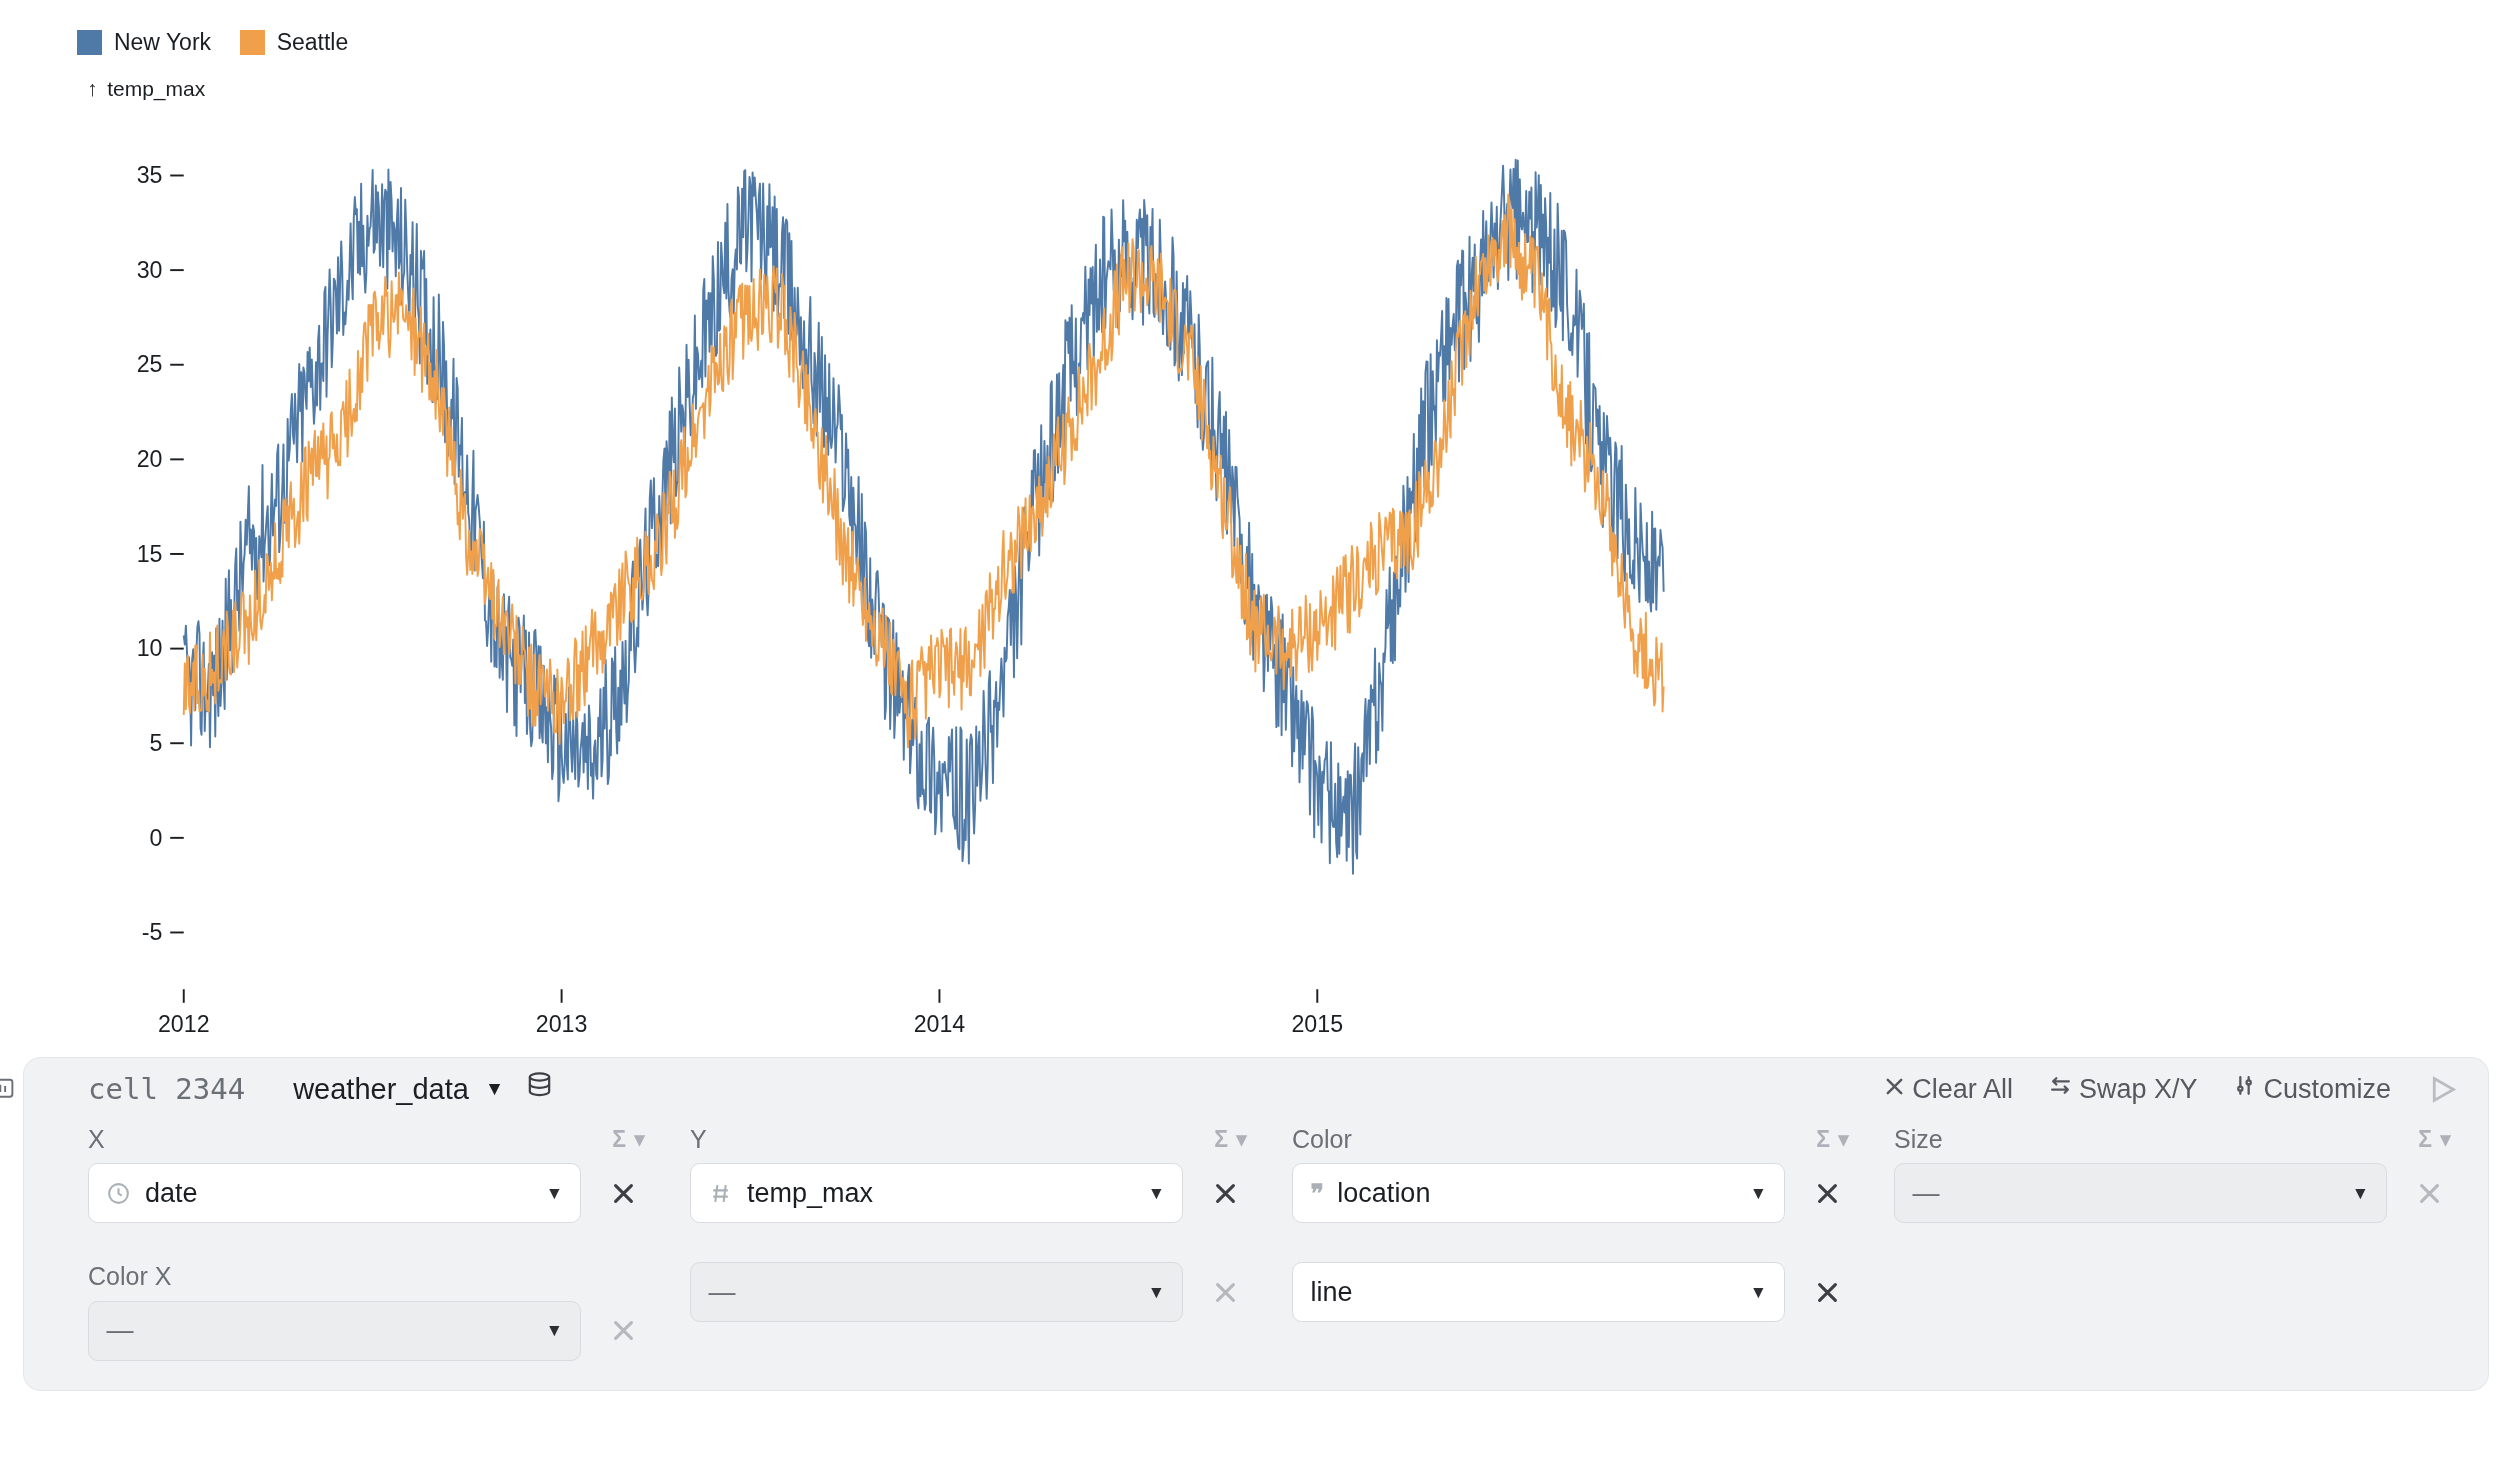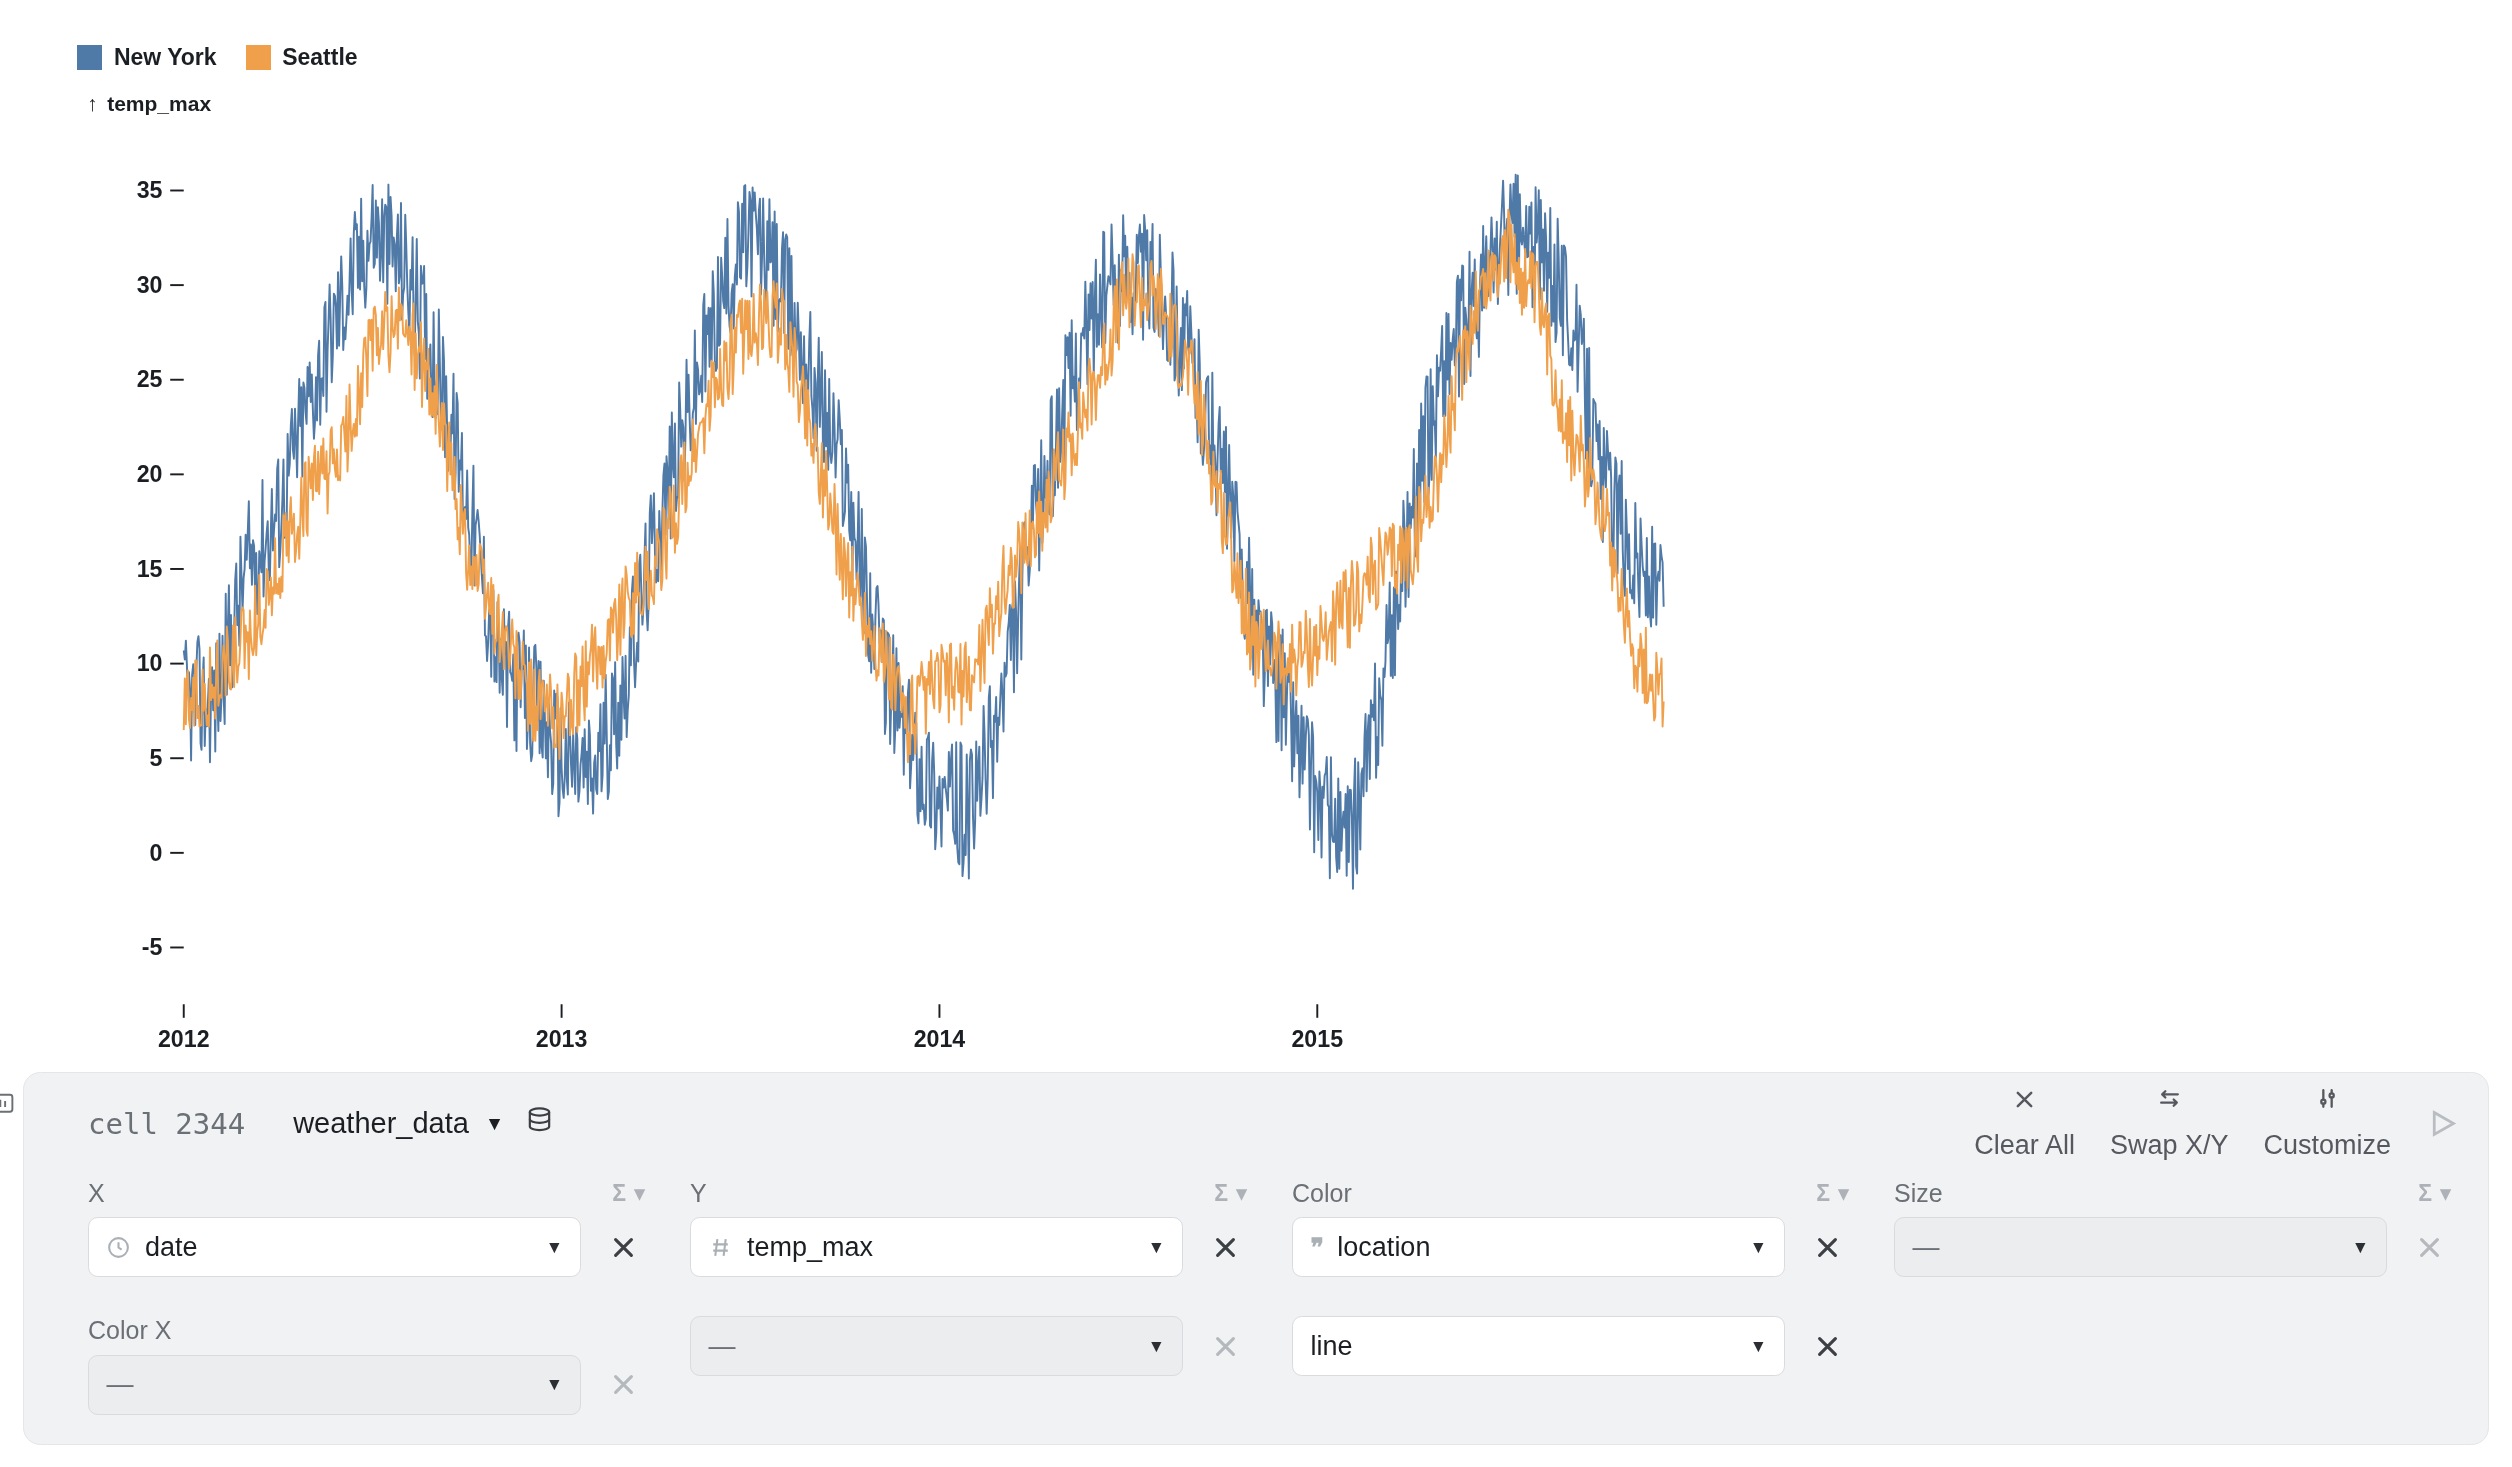--- a/index.html
+++ b/index.html
@@ -12,21 +12,21 @@
     --input-disabled:#ebedee;
     --chip-border:#d9dbde;
     --ny:#4f79a7;
     --seattle:#f0a04b;
   }
   *{box-sizing:border-box;}
   html,body{margin:0;padding:0;background:var(--bg);color:var(--text);
     font-family:-apple-system,BlinkMacSystemFont,"Segoe UI",Helvetica,Arial,sans-serif;}
   body{width:2512px;height:1468px;padding:0;}
 
-  .stage{position:relative;padding:44px 58px 0 58px;font-weight:bold;}
+  .stage{position:relative;padding:29px 58px 0 58px;}
 
   .legend{display:flex;gap:29px;align-items:center;margin-left:19.3px;margin-bottom:21px;font-size:23px;}
   .legend-item{display:flex;align-items:center;gap:11.6px;}
   .swatch{width:25px;height:25px;background:#999;}
 
   .ytitle{display:flex;align-items:center;gap:9.7px;font-size:21px;color:var(--text);margin-left:29px;margin-bottom:7.7px;}
 
   #chart-svg{display:block;}
 
   
@@ -35,21 +35,21 @@
   .panel-gutter-icon{position:absolute;left:-37px;top:17.4px;color:var(--muted);}
 
   .main-row{display:flex;align-items:center;gap:21px;font-size:29px;color:#474b51;}
   .main-left{display:flex;align-items:center;gap:21px;flex:1;}
   .cell-id{font-family:ui-monospace,SFMono-Regular,Menlo,Consolas,monospace;color:var(--muted);font-size:29px;}
   .dataset{display:flex;align-items:center;gap:16px;font-size:29px;color:var(--text);margin-left:27px;}
   .dataset .caret{font-size:19.3px;color:var(--text);}
   .db-icon{color:#3b3f44;}
 
   .main-actions{display:flex;align-items:center;gap:35px;}
-  .action{display:flex;align-items:center;gap:12px;font-size:27px;color:#55595f;cursor:pointer;flex-direction:column;}
+  .action{display:flex;align-items:center;gap:6px;font-size:27px;color:#55595f;cursor:pointer;}
   .play{color:#b9bcc0;display:flex;align-items:center;}
 
   .fields{display:grid;grid-template-columns:repeat(4,1fr);gap:39px 37px;margin-top:17.4px;}
   .field{display:flex;flex-direction:column;gap:9.7px;}
   .field-head{display:flex;align-items:center;justify-content:space-between;font-size:25px;color:var(--muted);padding-right:7.7px;}
   .sigma{display:flex;align-items:center;gap:7.7px;color:#aeb2b8;font-size:23px;}
   .sigma .s{font-weight:600;}
   .field-row{display:flex;align-items:stretch;gap:11.6px;}
   .control{flex:1;display:flex;align-items:center;gap:13.5px;background:var(--input-bg);border:1px solid var(--chip-border);
     border-radius:9.7px;padding:9.7px 17.4px;font-size:27px;color:var(--text);min-height:60px;}

